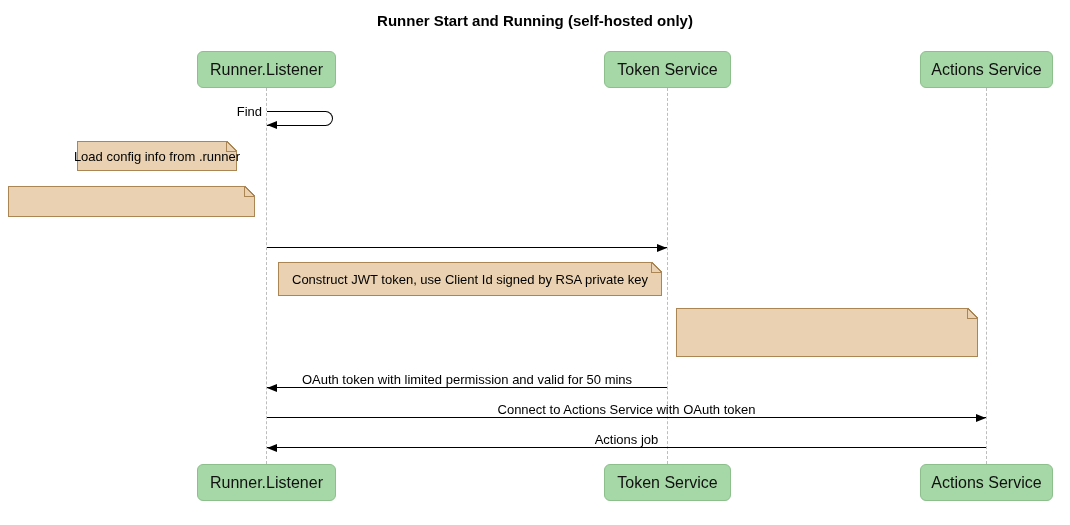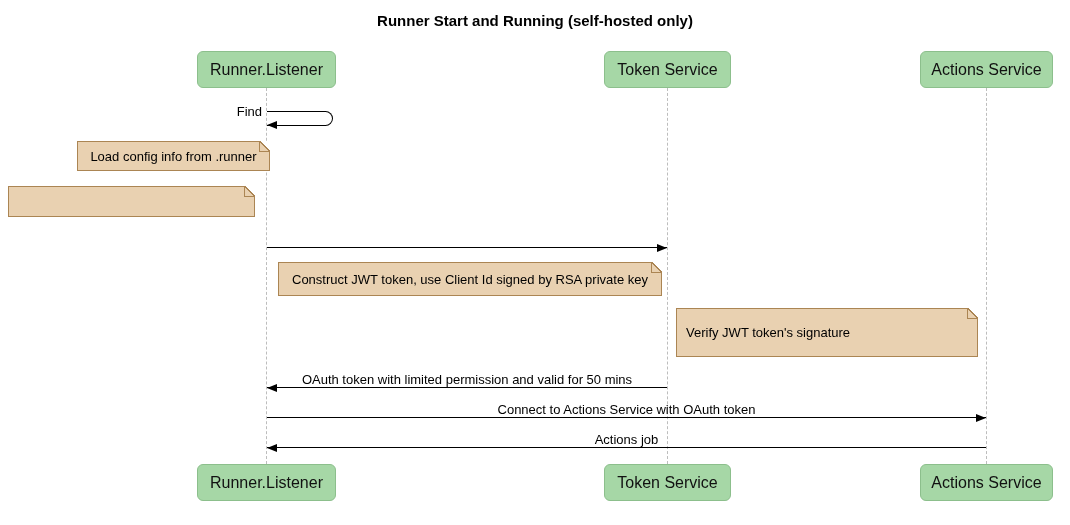--- a/index.html
+++ b/index.html
@@ -123,41 +123,40 @@
   <div class="pbox" style="left:920px;top:51px;width:133px;">Actions Service</div>
 
   <div class="pbox" style="left:197px;top:464px;width:139px;">Runner.Listener</div>
   <div class="pbox" style="left:604px;top:464px;width:127px;">Token Service</div>
   <div class="pbox" style="left:920px;top:464px;width:133px;">Actions Service</div>
 
   <div class="msg-label right-align" style="left:162px;top:104px;width:100px;">Find</div>
   <div class="self-loop"></div>
   <div class="arrow-left" style="left:267px;top:121px;"></div>
 
-  <div class="note" style="left:77px;top:141px;width:193px;height:30px;">
+  <div class="note" style="left:77px;top:141px;width:160px;height:30px;">
     <span class="fold"></span>
     <span>Load config info from .runner</span>
   </div>
 
   <div class="note" style="left:8px;top:186px;width:247px;height:31px;">
     <span class="fold"></span>
   </div>
 
   <div class="msg-line" style="left:267px;top:247px;width:400px;"></div>
   <div class="arrow-right" style="left:657px;top:244px;"></div>
 
   <div class="note" style="left:278px;top:262px;width:384px;height:34px;">
     <span class="fold"></span>
     <span>Construct JWT token, use Client Id signed by RSA private key</span>
   </div>
 
   <div class="note left-text" style="left:676px;top:308px;width:302px;height:49px;">
     <span class="fold"></span>
     <span class="note-lines">
-      <div>Verify JWT token's signature</div>
     </span>
   </div>
 
   <div class="msg-label" style="left:267px;top:372px;width:400px;">OAuth token with limited permission and valid for 50 mins</div>
   <div class="msg-line" style="left:267px;top:387px;width:400px;"></div>
   <div class="arrow-left" style="left:267px;top:384px;"></div>
 
   <div class="msg-label" style="left:267px;top:402px;width:719px;">Connect to Actions Service with OAuth token</div>
   <div class="msg-line" style="left:267px;top:417px;width:719px;"></div>
   <div class="arrow-right" style="left:976px;top:414px;"></div>

